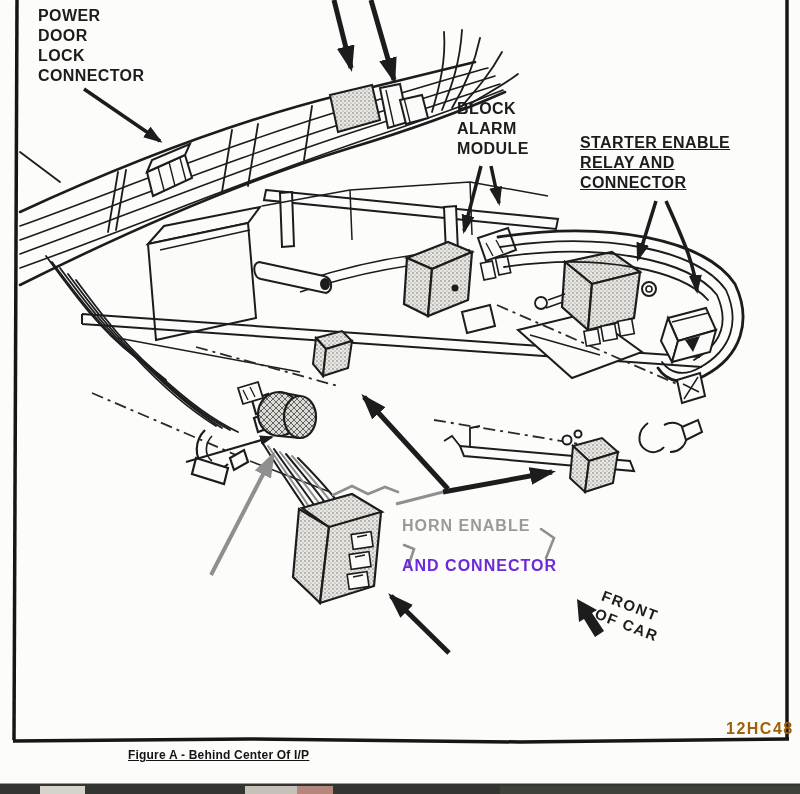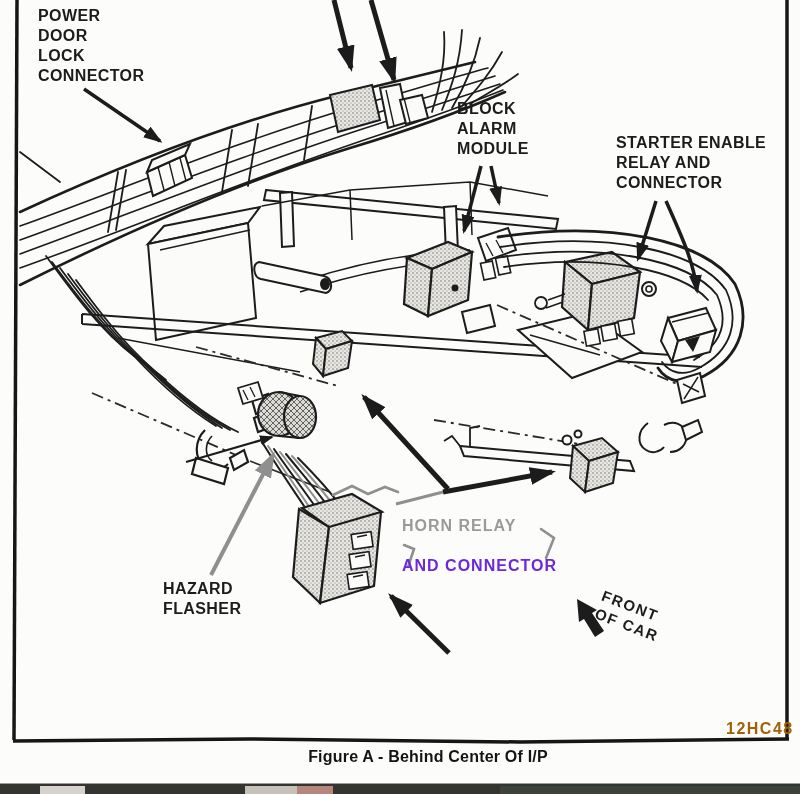--- a/index.html
+++ b/index.html
@@ -8,22 +8,22 @@
   #paper{position:absolute;left:0;top:0;width:800px;height:783px;background:#fcfcfb;}
   svg{position:absolute;left:0;top:0;}
   .lbl{position:absolute;font-weight:bold;font-size:16px;line-height:20px;
        letter-spacing:.4px;white-space:pre-line;color:#1c1c1c;z-index:5;}
   .lbl-gray1{color:#9a9a9a;display:block;}
   .lbl-gray2{color:#6d28d9;display:block;}
   #label-front-of-car{transform:rotate(21deg);transform-origin:0 0;font-size:15px;
        line-height:19px;letter-spacing:1.5px;}
   #figure-code{position:absolute;left:726px;top:720px;font-size:16px;font-weight:bold;
        letter-spacing:1.5px;color:#a16207;z-index:5;}
-  #figure-caption{position:absolute;left:128px;top:748px;width:600px;text-align:center;
-       font-size:16px;font-weight:bold;color:#141414;letter-spacing:.2px;z-index:5;}
+  #figure-caption{position:absolute;left:128px;top:748px;width:600px;text-align:left;
+       font-size:12px;font-weight:bold;color:#141414;letter-spacing:.2px;z-index:5;text-decoration:underline;}
   #photo-strip{position:absolute;left:0;top:783px;width:800px;height:11px;
        background:#343431;border-top:1px solid #9a9a98;z-index:6;}
   .strip-block{position:absolute;top:2px;height:9px;}
 </style>
 </head>
 <body>
 
 <div id="stage">
   <div id="paper"></div>
 
@@ -262,29 +262,27 @@
     <polygon points="577,599 597,610 592,613 604,631 595,637 584,619 579,622" fill="#1c1c1c"></polygon>
   </svg>
 
   <div class="lbl" style="left:38px;top:6px;">POWER
 DOOR
 LOCK
 CONNECTOR</div>
   <div class="lbl" style="left:457px;top:99px;">BLOCK
 ALARM
 MODULE</div>
-  <div class="lbl" style="left:616px;top:133px;">STARTER ENABLE
+  <div class="lbl" style="left:580px;top:133px;text-decoration:underline;">STARTER ENABLE
 RELAY AND
 CONNECTOR</div>
   <div class="lbl" style="left:402px;top:496px;letter-spacing:1px;">
-    <span class="lbl-gray1">HORN RELAY</span>
+    <span class="lbl-gray1">HORN ENABLE</span>
     <span class="lbl-gray2">AND CONNECTOR</span>
   </div>
-  <div class="lbl" style="left:163px;top:579px;">HAZARD
-FLASHER</div>
   <div class="lbl" id="label-front-of-car" style="left:606px;top:586px;">FRONT
 OF CAR</div>
 
   <div id="figure-code">12HC48</div>
   <div id="figure-caption">Figure A - Behind Center Of I/P</div>
 
   <div id="photo-strip">
     <div class="strip-block" style="left:40px;width:45px;background:#d6d3cc;"></div>
     <div class="strip-block" style="left:245px;width:52px;background:#c6c2ba;"></div>
     <div class="strip-block" style="left:297px;width:36px;background:#b5867c;"></div>

